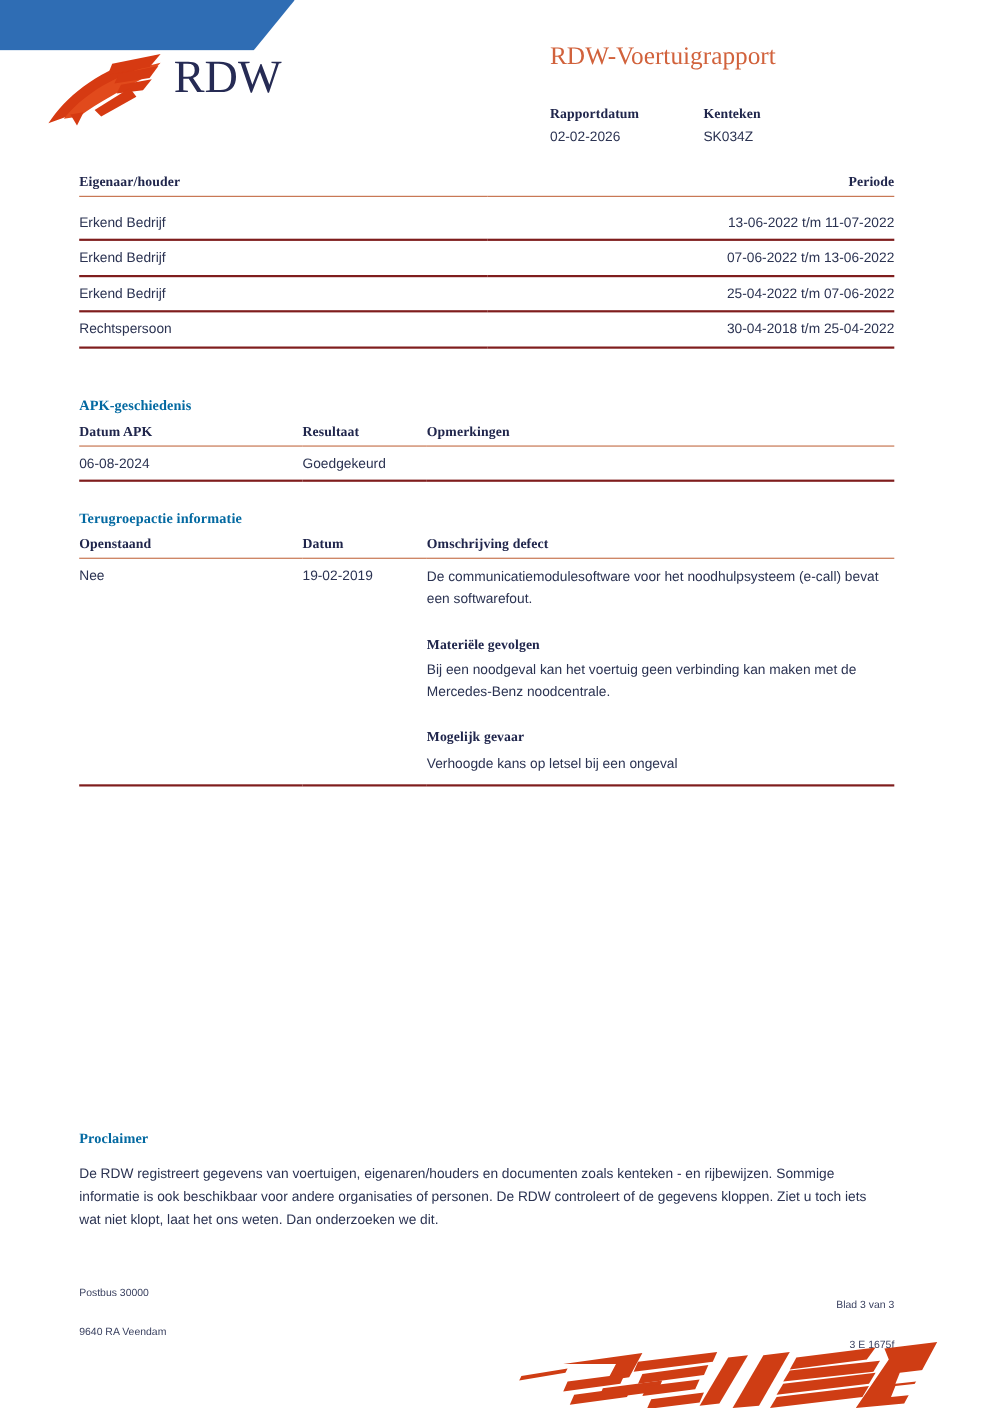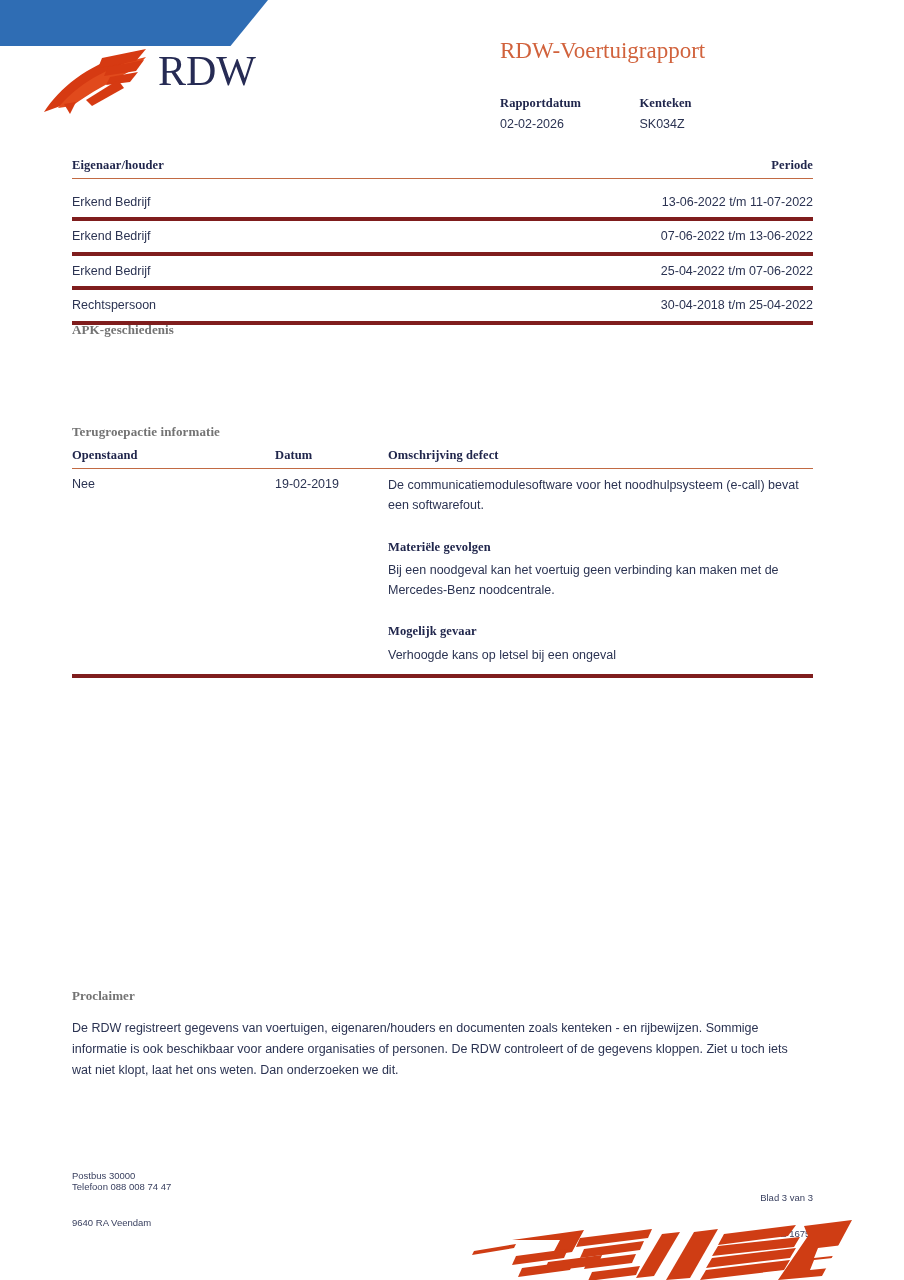--- a/index.html
+++ b/index.html
@@ -109,22 +109,23 @@
     position: absolute;
     left: 72px;
     top: 0;
     width: 741px;
   }
 
   .sec-title {
     font-family: "Liberation Serif", serif;
     font-weight: bold;
     font-size: 13px;
-    color: #737373;
+    color: #0369a1;
     letter-spacing: 0.1px;
+    margin-top: 39px;
   }
 
   table.rdw {
     width: 100%;
     border-collapse: collapse;
     table-layout: fixed;
   }
   table.rdw th {
     font-family: "Liberation Serif", serif;
     font-weight: bold;
@@ -135,21 +136,21 @@
     border-bottom: 1.6px solid #c26a43;
     letter-spacing: 0.1px;
     vertical-align: bottom;
     margin-left: 32px;
   }
   table.rdw th.right { text-align: right; }
   table.rdw td {
     font-size: 12.5px;
     color: #2b3352;
     padding: 6px 0 5px 0;
-    border-bottom: 4px solid #7f1d1d;
+    border-bottom: 2px solid #7f1d1d;
     vertical-align: top;
     line-height: 1.55;
   }
   table.rdw td.right { text-align: right; }
   table.rdw.first-gap tr:first-child td { padding-top: 14px; }
 
   
   .owner-block { position: absolute; left: 0; top: 158px; width: 741px; }
   
   .apk-block { position: absolute; left: 0; top: 322px; width: 741px; }
@@ -280,20 +281,41 @@
           <tr>
             <td>Rechtspersoon</td>
             <td class="right">30-04-2018 t/m 25-04-2022</td>
           </tr>
         </tbody>
       </table>
     </div>
 
     <div class="apk-block">
       <div class="sec-title">APK-geschiedenis</div>
+      <table class="rdw">
+        <colgroup>
+            <col style="width:203px">
+            <col style="width:113px">
+            <col>
+          </colgroup>
+        <thead>
+          <tr>
+            <th>Datum APK</th>
+            <th>Resultaat</th>
+            <th>Opmerkingen</th>
+          </tr>
+        </thead>
+        <tbody>
+          <tr>
+            <td>06-08-2024</td>
+            <td>Goedgekeurd</td>
+            <td></td>
+          </tr>
+        </tbody>
+      </table>
     </div>
 
     <div class="recall-block">
       <div class="sec-title">Terugroepactie informatie</div>
       <table class="rdw">
         <colgroup>
             <col style="width:203px">
             <col style="width:113px">
             <col>
           </colgroup>
@@ -321,21 +343,20 @@
     </div>
 
     <div class="disclaimer">
       <div class="sec-title">Proclaimer</div>
       <p>De RDW registreert gegevens van voertuigen, eigenaren/houders en documenten zoals kenteken - en rijbewijzen. Sommige informatie is ook beschikbaar voor andere organisaties of personen. De RDW controleert of de gegevens kloppen. Ziet u toch iets wat niet klopt, laat het ons weten. Dan onderzoeken we dit.</p>
     </div>
 
     <div class="footer">
       <div class="frow">
         <div class="fa">Postbus 30000</div>
-        <div class="fb">Telefoon 088 008 74 47</div>
         <div class="fc">Blad 3 van 3</div>
       </div>
       <div class="frow">
         <div class="fa">9640 RA Veendam</div>
         <div class="fc">3 E 1675f</div>
       </div>
     </div>
 
   </div>
 

